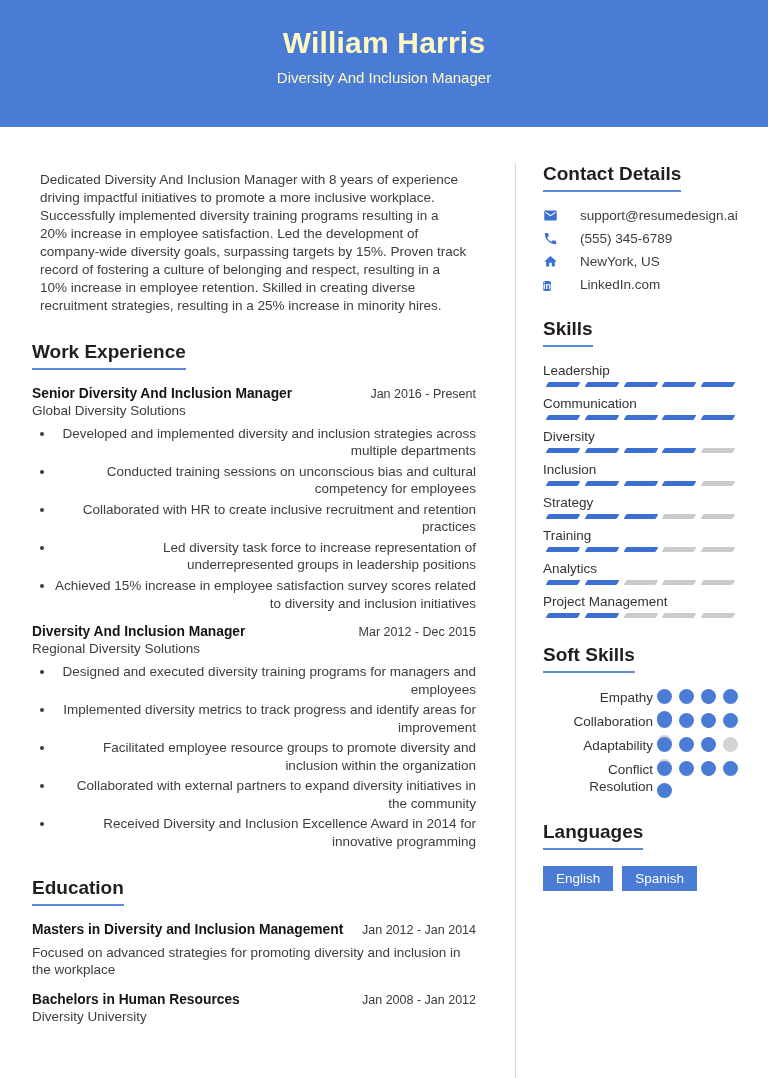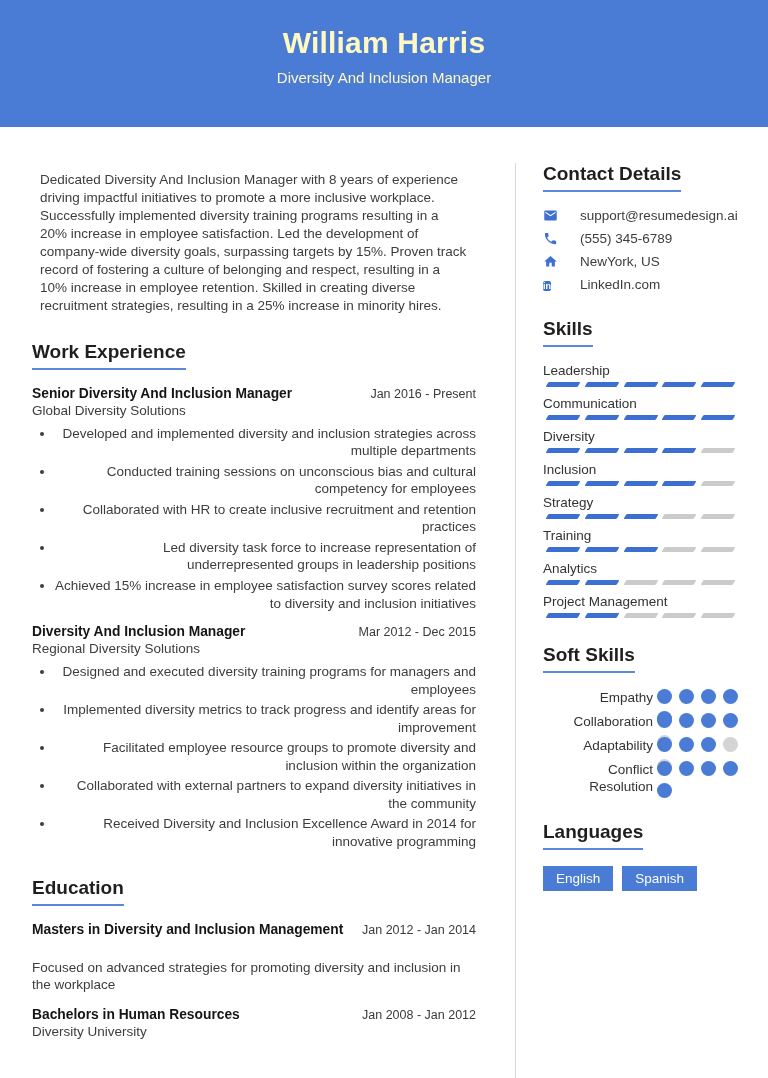--- a/index.html
+++ b/index.html
@@ -49,21 +49,21 @@
 
   .job { margin-bottom:12px; }
   .row-head { display:flex; justify-content:space-between; align-items:baseline; }
   .row-title { font-size:13.8px; font-weight:700; color:#151515; }
   .row-date { font-size:12.5px; color:#3a3a3a; white-space:nowrap; padding-left:12px; }
   .row-sub { font-size:13.5px; color:#3d3d3d; margin-top:2px; }
   ul.bullets { margin:7px 0 0; padding-left:23px; font-size:13.5px; line-height:1.3; }
   ul.bullets li { margin-bottom:3px;text-align:right; }
 
   .edu { margin-bottom:13px; }
-  .edu-desc { font-size:13.5px; line-height:1.3; margin-top:22px; }
+  .edu-desc { font-size:13.5px; line-height:1.3; margin-top:7px; }
 
   
   .contact-item { display:flex; align-items:center; gap:22px; margin-bottom:8px; font-size:13.5px; color:#3d3d3d; }
   .contact-item .cicon { width:15px; height:15px; flex:none; color:var(--icon-blue); }
   .contact-item .cicon svg { width:15px; height:15px; display:block; fill:currentColor; }
   .li-badge {
     width:15px; height:15px; border-radius:2px;
     background:var(--icon-blue); color:#fff;
     font-size:9px; font-weight:700; line-height:15px; text-align:center;
   }

